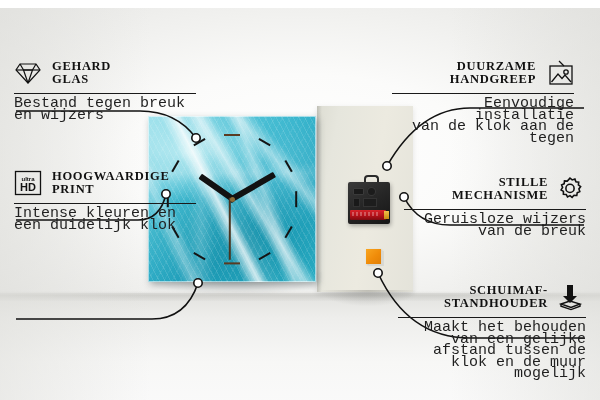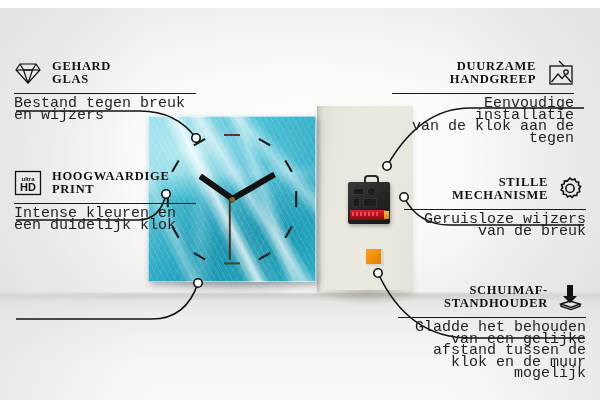--- a/index.html
+++ b/index.html
@@ -470,17 +470,17 @@
           <path d="M5 21 L14 18 L24 21 L15 24.5 Z"></path>
           <path d="M5 21 L5 23.2 L15 26.6 L24 23.2 L24 21"></path>
         </svg>
       </span>
       <span>
         <span class="feature-title" style="display:block">SCHUIMAF-</span>
         <span class="feature-title" style="display:block">STANDHOUDER</span>
       </span>
     </div>
     <div class="feature-rule"></div>
-    <div class="feature-sub">Gladde het behouden van een gelijke</div>
+    <div class="feature-sub">Maakt het behouden van een gelijke</div>
     <div class="feature-sub">afstand tussen de klok en de muur mogelijk</div>
   </div>
 
 </div>
 
 </body></html>

